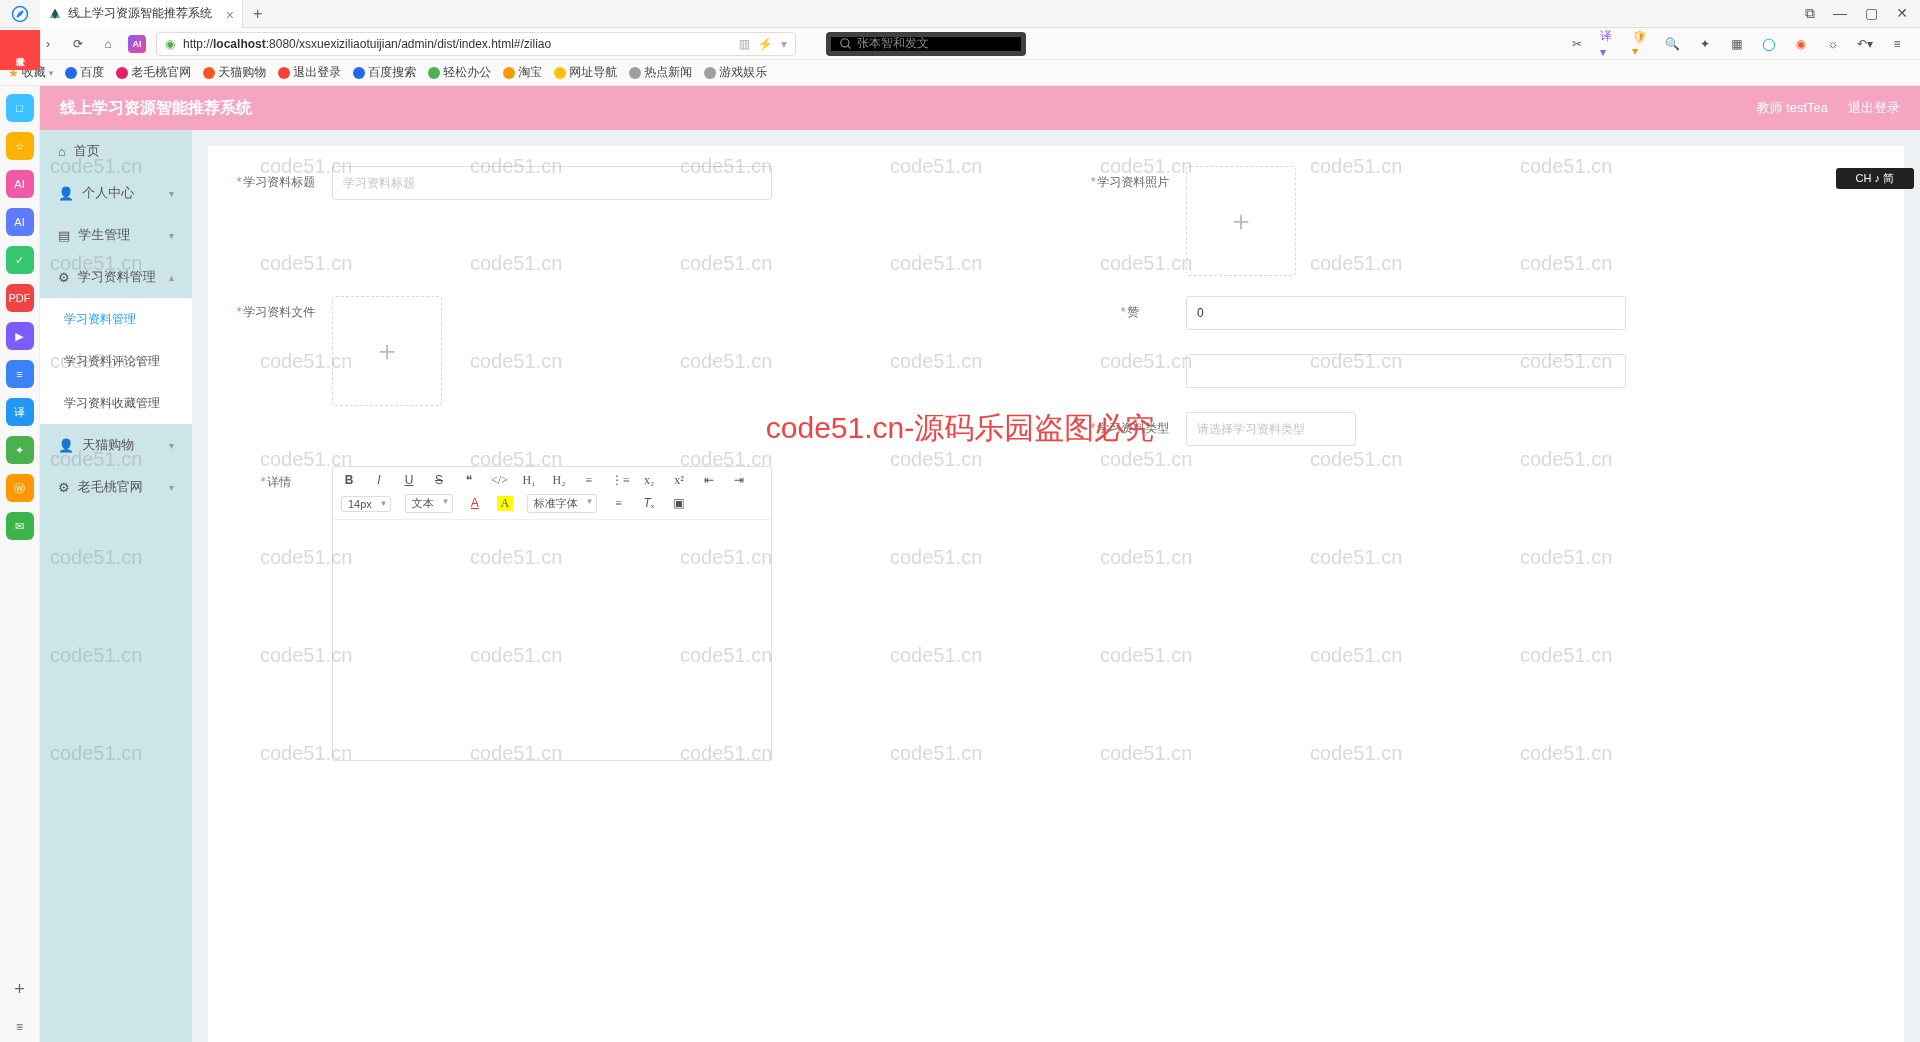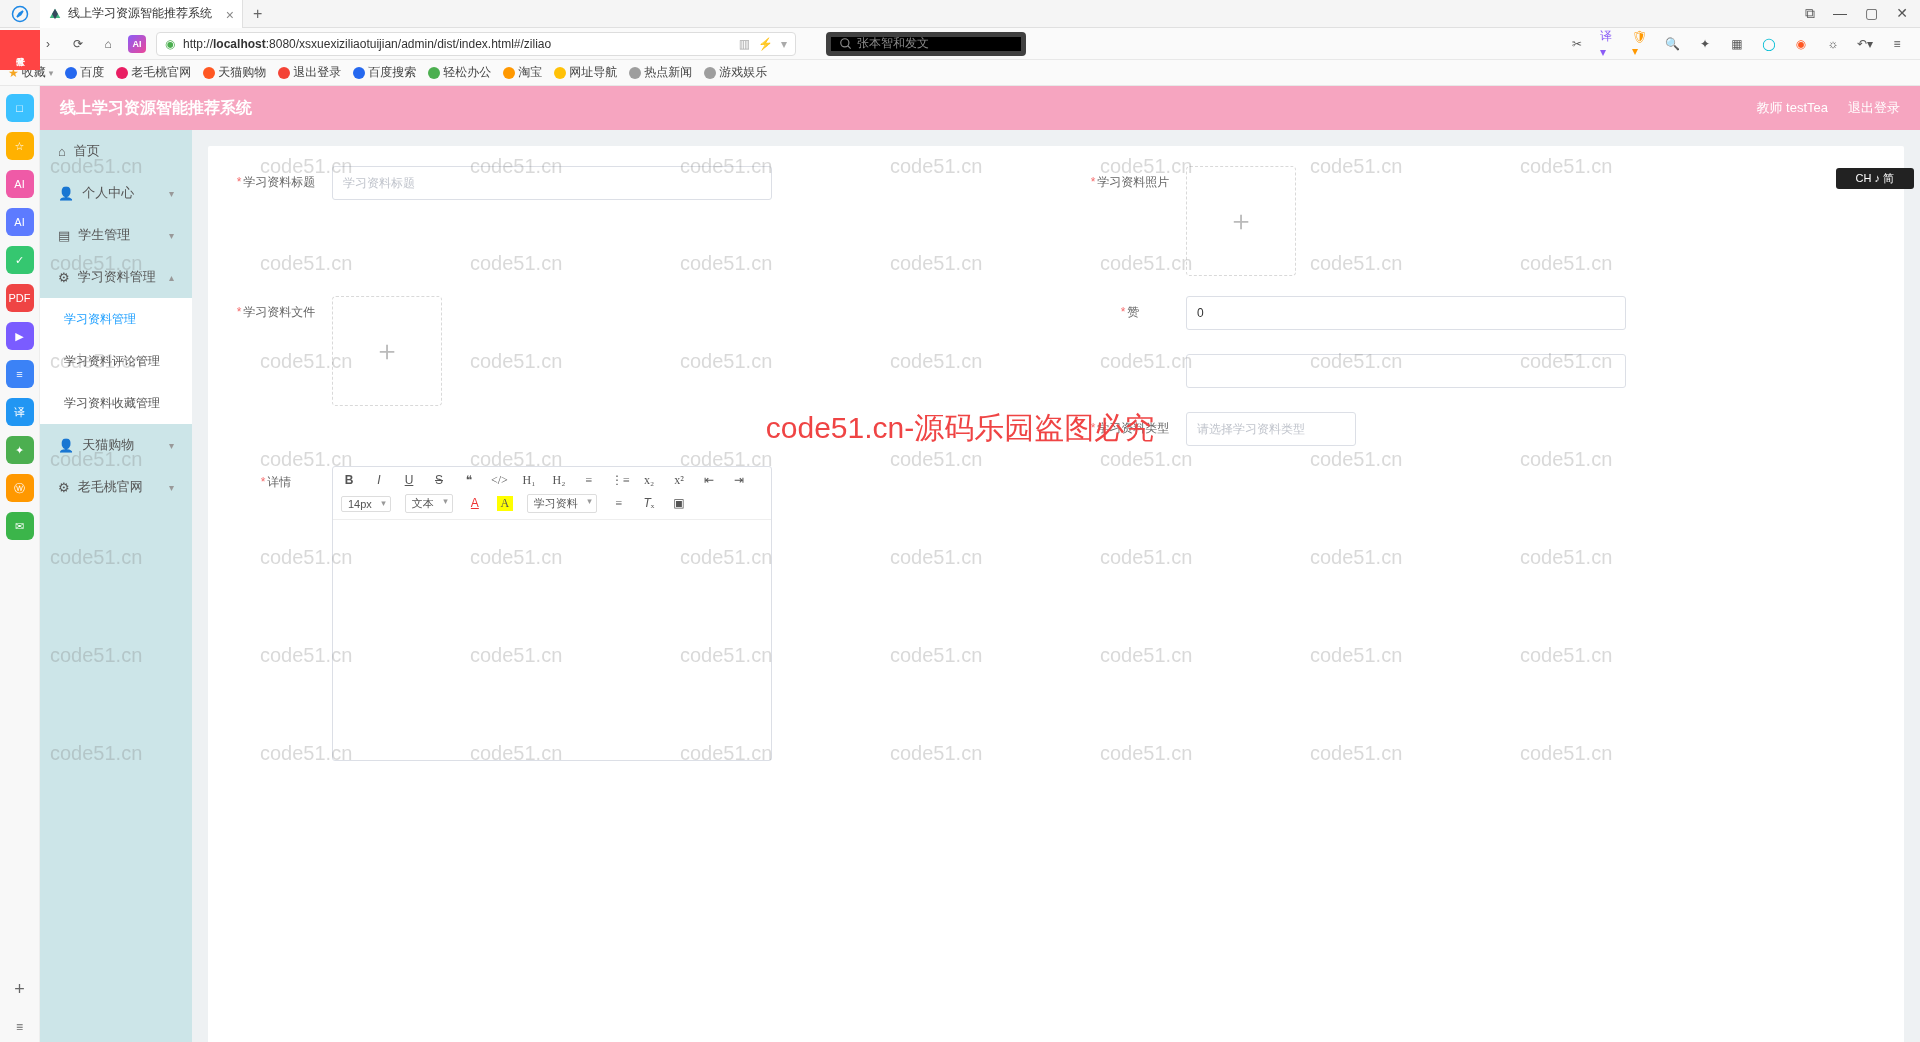--- a/index.html
+++ b/index.html
@@ -310,21 +310,21 @@
                   <span class="tb-ic">≡</span>
                   <span class="tb-ic">⋮≡</span>
                   <span class="tb-ic">x₂</span>
                   <span class="tb-ic">x²</span>
                   <span class="tb-ic">⇤</span>
                   <span class="tb-ic">⇥</span>
                   <span class="tb-sel">14px</span>
                   <span class="tb-sel">文本</span>
                   <span class="tb-ic" style="color:#e33"><u>A</u></span>
                   <span class="tb-ic" style="background:#ff0;padding:0 2px">A</span>
-                  <span class="tb-sel">学习资料</span>
+                  <span class="tb-sel">标准字体</span>
                   <span class="tb-ic">≡</span>
                   <span class="tb-ic"><i>T</i>ₓ</span>
                   <span class="tb-ic">▣</span>
                 </div>
                 <div class="editor-body" contenteditable="true" style=""></div>
               </div>
             </div>
           </div>
         </div>
       </div>

